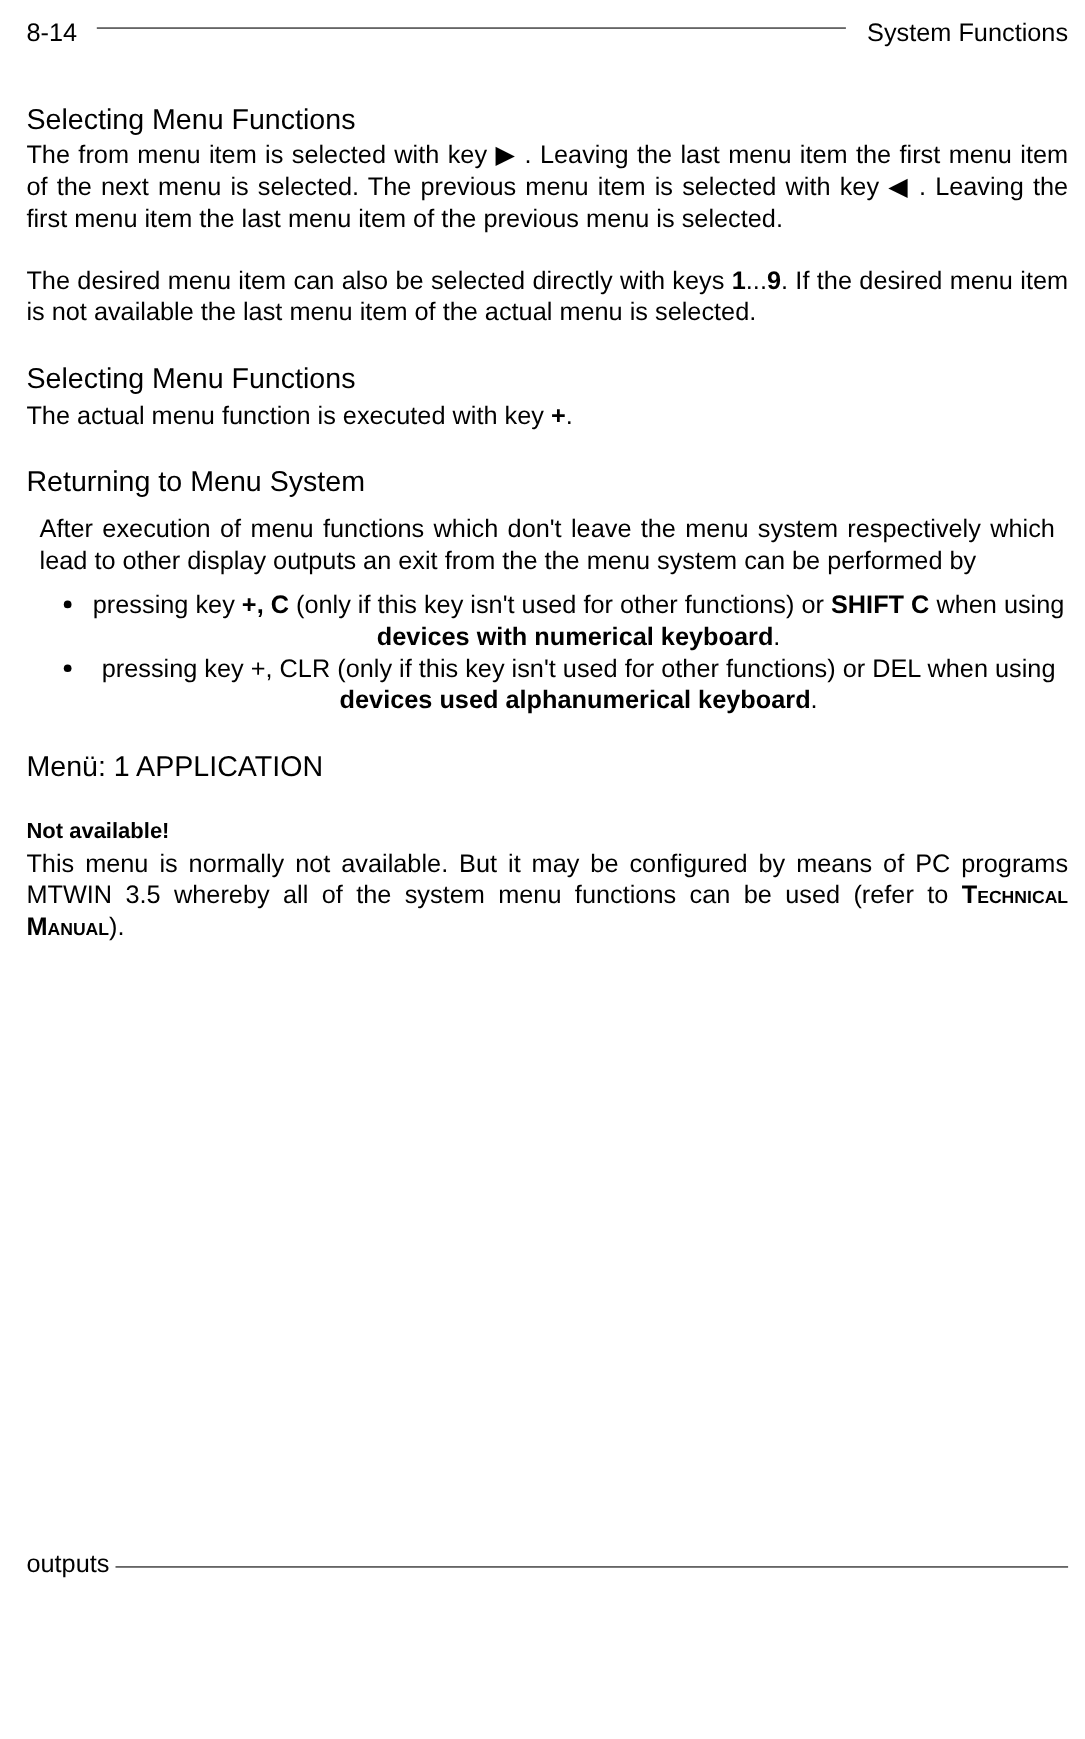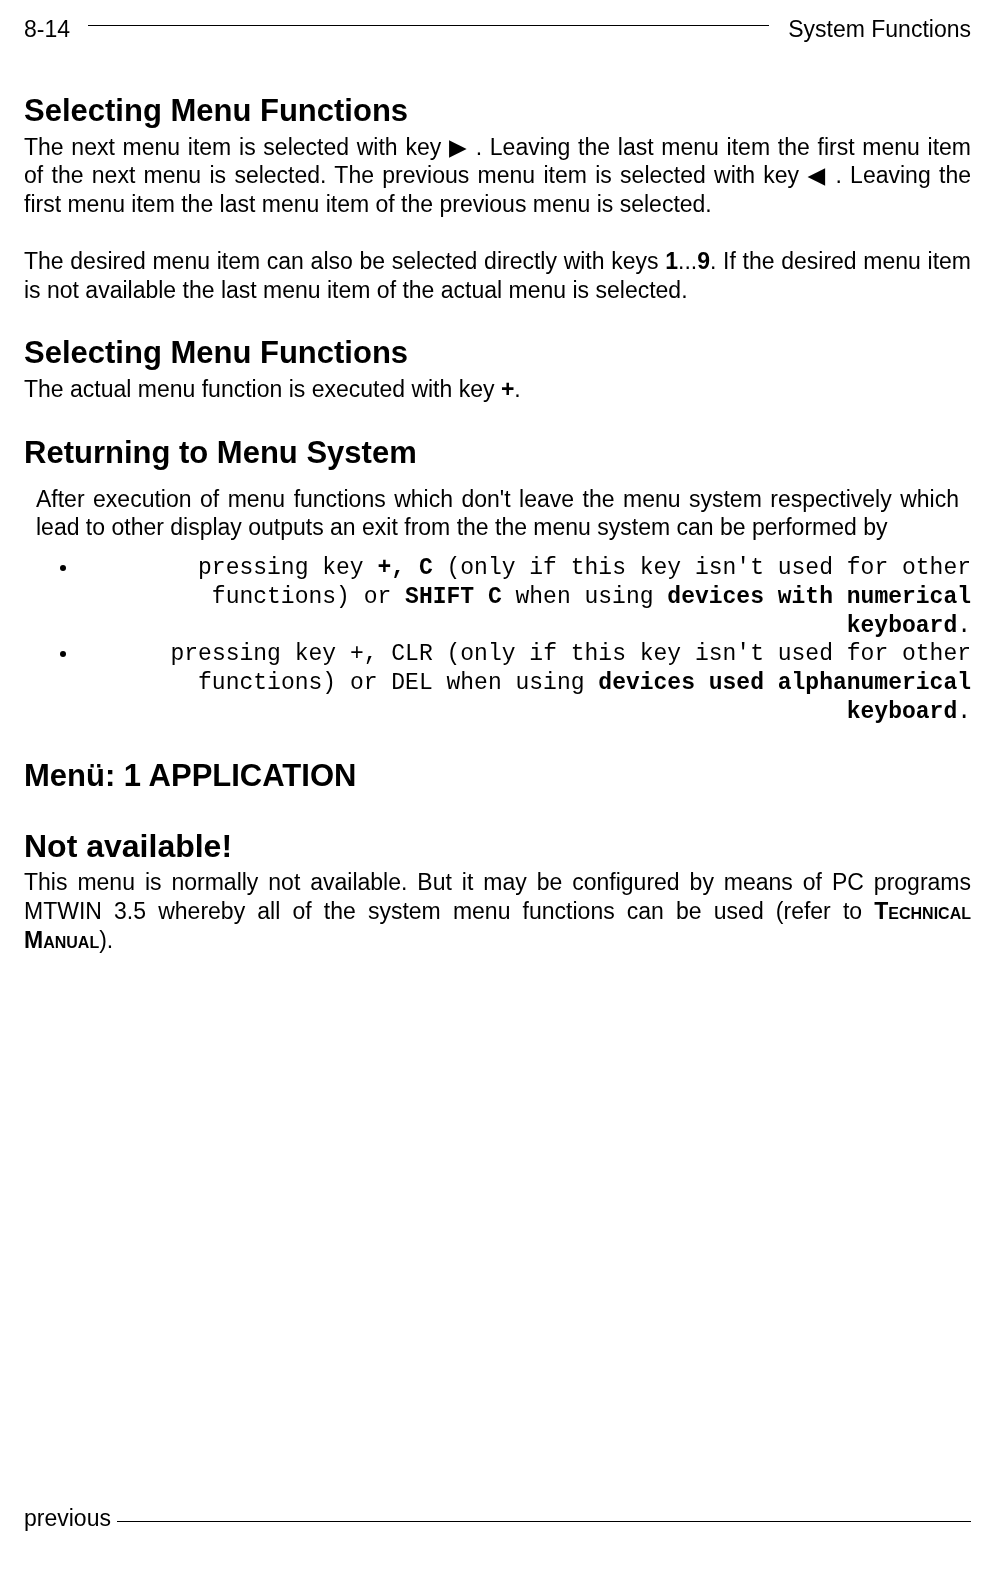--- a/index.html
+++ b/index.html
@@ -25,46 +25,45 @@
       flex: 1;
       border-bottom: 1.5px solid #000;
       position: relative;
       top: -4px;
     }
     .header-right {
       white-space: nowrap;
       margin-left: 19px;
     }
     h1 {
-      font-size: 31px;
-      font-weight: bold;
+      font-size: 26px;
+      font-weight: normal;
       margin: 0 0 2px 0;
     }
     h2 {
-      font-size: 32px;
+      font-size: 20px;
       font-weight: bold;
       margin: 0 0 2px 0;
     }
     p.justify {
       text-align: justify;
       margin: 0 0 28px 0;
     }
     p.no-bottom {
       text-align: justify;
       margin: 12px;
     }
     ul {
       margin: 0 0 28px 0;
       padding-left: 55px;
     }
     li {
-      text-align: right;
+      text-align: center;
       padding-left: 2px;
       margin: 0;
-      font-family: Liberation Mono, monospace;
     }
     .bold { font-weight: bold; }
     .sc { font-variant: small-caps; font-weight: bold; }
     .section-gap { margin-top: 30px; }
     .footer-row {
       display: flex;
       align-items: baseline;
       margin-top: 550px;
     }
     .footer-left {
@@ -84,21 +83,21 @@
 
 
 <div class="header-row">
   <span class="page-number">8-14</span>
   <span class="header-line"></span>
   <span class="header-right">System Functions</span>
 </div>
 
 <h1>Selecting Menu Functions</h1>
 <p class="justify">
-  <span>The next menu item is selected with key </span>
+  <span>The from menu item is selected with key </span>
   <span>▶</span>
   <span>. Leaving the last menu item the first menu item of the next menu is selected. The previous menu item is selected with key </span>
   <span>◀</span>
   <span>. Leaving the first menu item the last menu item of the previous menu is selected.</span>
 </p>
 <p class="justify">
   <span>The desired menu item can also be selected directly with keys </span><span class="bold">1</span><span>...</span><span class="bold">9</span><span>. If the desired menu item is not available the last menu item of the actual menu is selected.</span>
 </p>
 
 <h1 class="section-gap">Selecting Menu Functions</h1>
@@ -118,18 +117,18 @@
 </ul>
 
 <h1 class="section-gap">Menü: 1 APPLICATION</h1>
 <br>
 <h2>Not available!</h2>
 <p class="justify">
   <span>This menu is normally not available. But it may be configured by means of PC programs MTWIN 3.5 whereby all of the system menu functions can be used (refer to </span><span class="sc">Technical Manual</span><span>).</span>
 </p>
 
 <div class="footer-row">
-  <span class="footer-left">previous</span>
+  <span class="footer-left">outputs</span>
   <span class="footer-line"></span>
 </div>
 
 
 
 
 </body></html>

